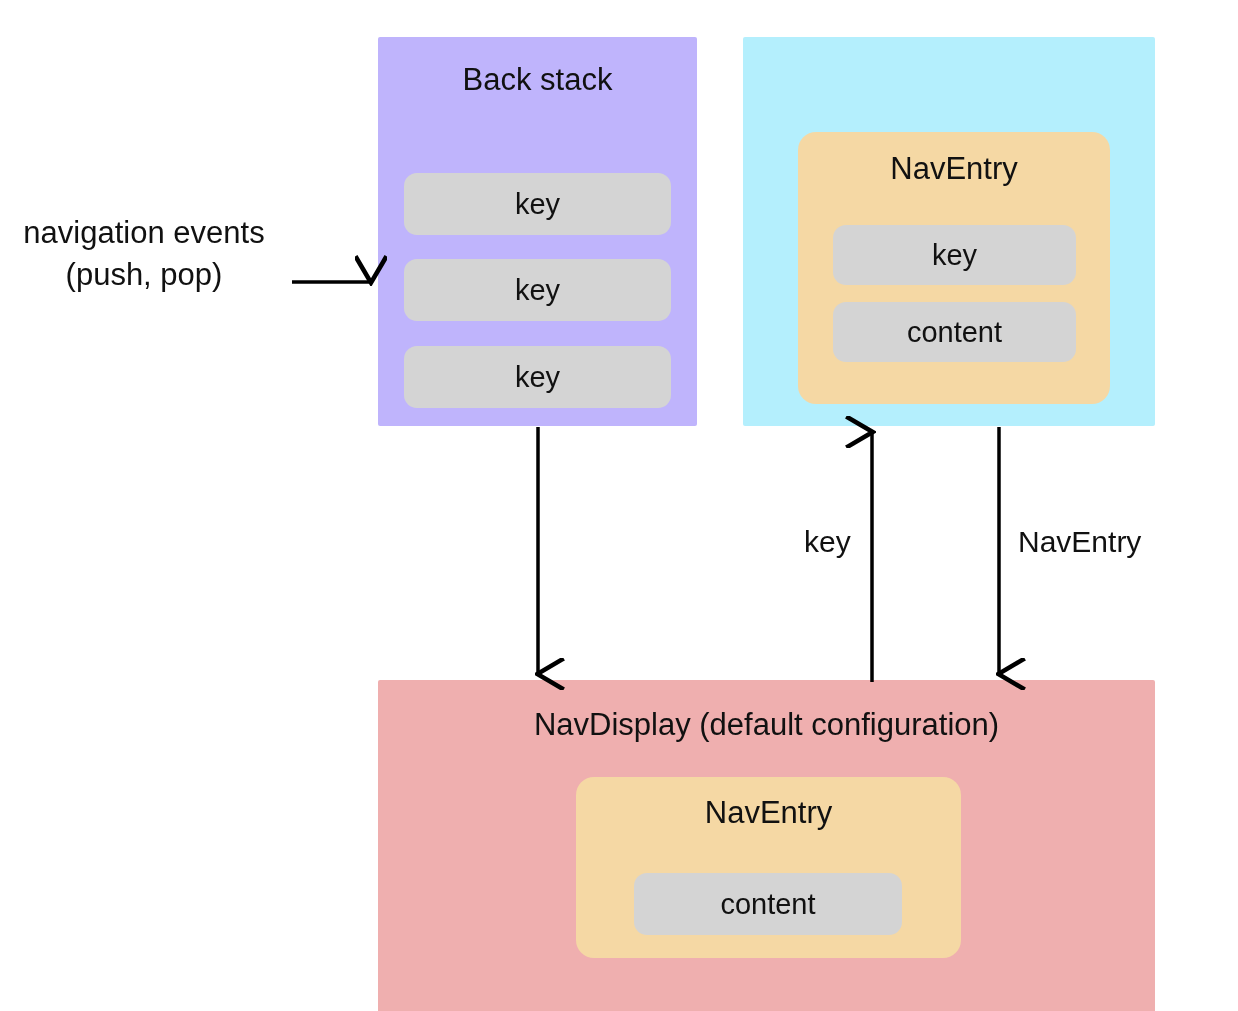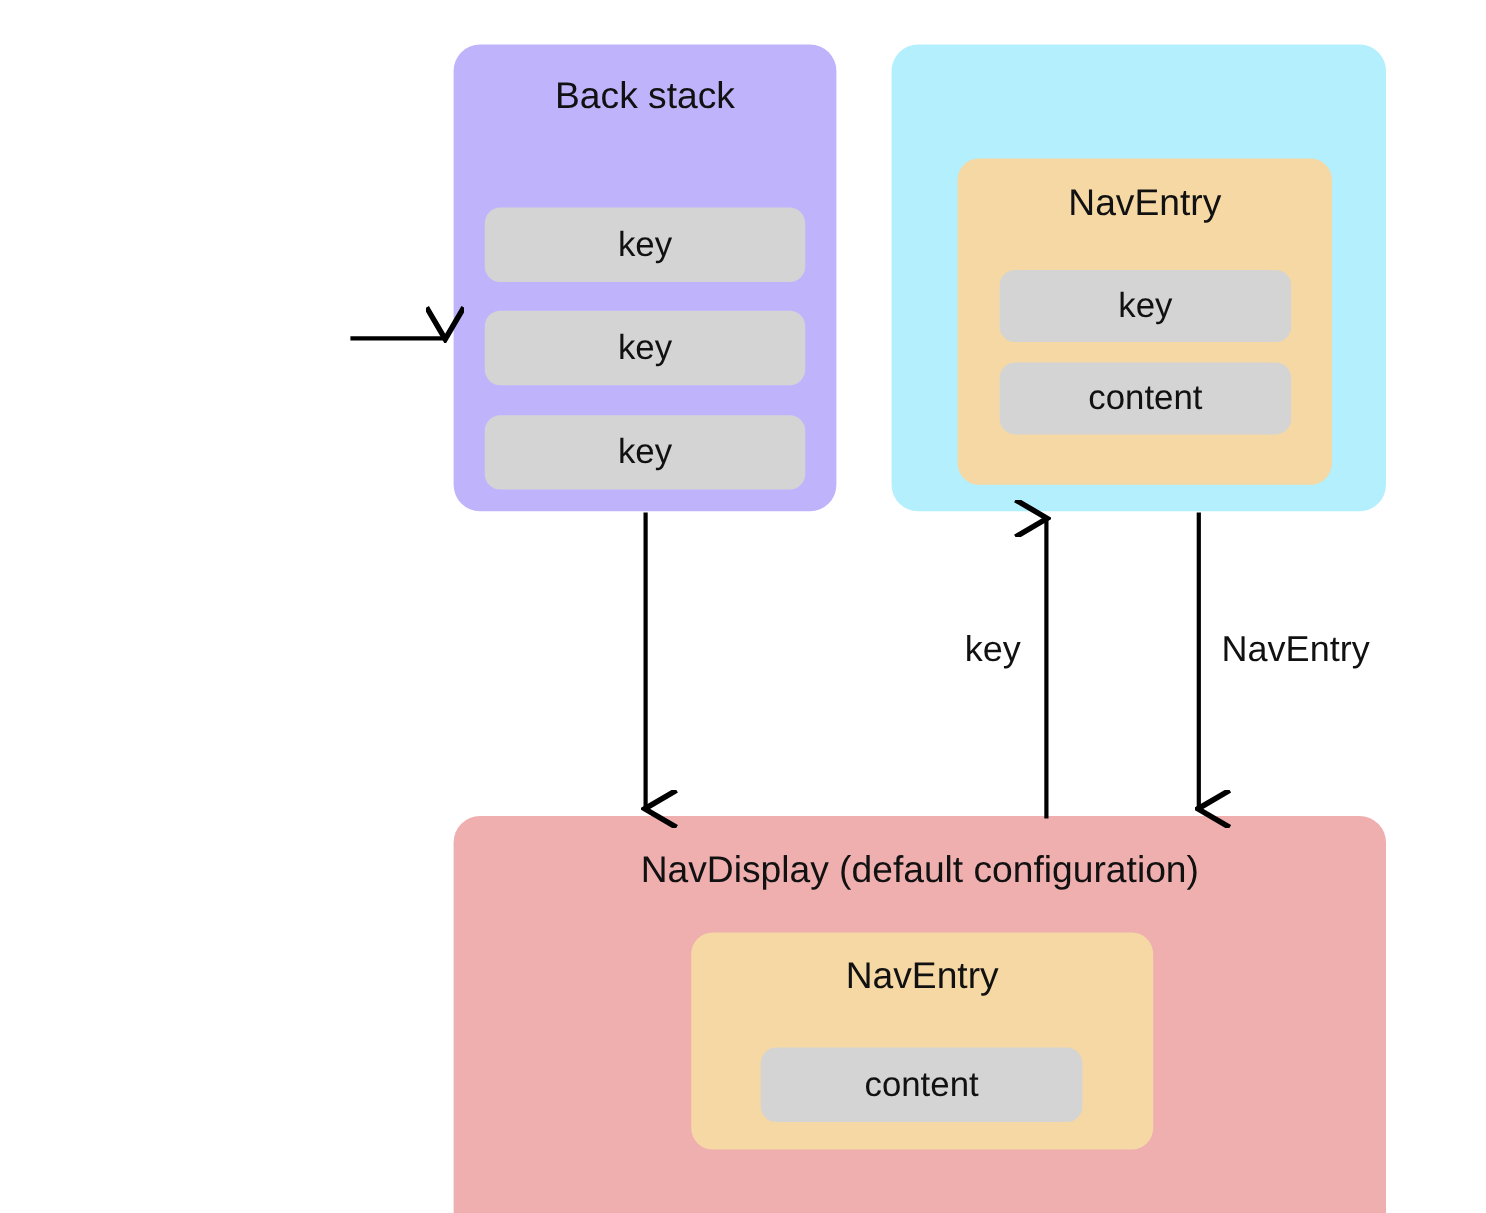--- a/index.html
+++ b/index.html
@@ -17,21 +17,21 @@
     width: 1238px;
     height: 1011px;
     background: #ffffff;
     overflow: hidden;
   }
 
   
   .box {
     position: absolute;
     box-sizing: border-box;
-    border-radius: 22px;
+    border-radius: 2px;
   }
   .box-title {
     position: absolute;
     left: 0;
     right: 0;
     text-align: center;
     font-size: 31px;
     line-height: 1.1;
     color: #111111;
     white-space: nowrap;
@@ -152,20 +152,24 @@
     width: 1238px;
     height: 1011px;
     pointer-events: none;
   }
 </style>
 </head>
 <body>
 
 <div id="diagram">
 
+  <div id="navigation-events-label">
+    <span>navigation events</span>
+    <span class="line2">(push, pop)</span>
+  </div>
 
   <div class="box" id="back-stack-box">
     <div class="box-title" style="top:26px;">Back stack</div>
     <div class="chip" id="back-stack-chip-0">key</div>
     <div class="chip" id="back-stack-chip-1">key</div>
     <div class="chip" id="back-stack-chip-2">key</div>
   </div>
 
   <div class="box" id="entry-provider-box">
 

